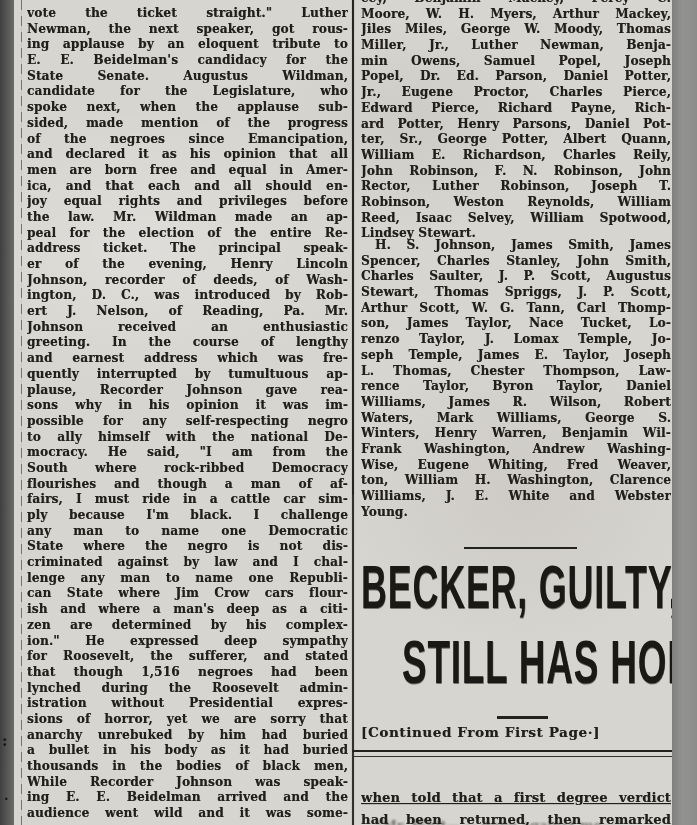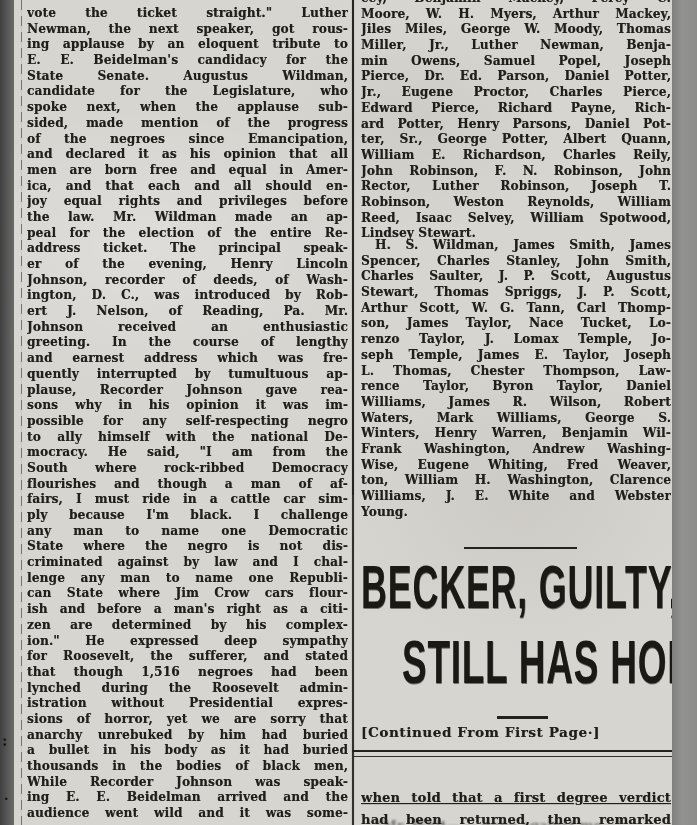--- a/index.html
+++ b/index.html
@@ -139,21 +139,21 @@
         <div class="line">mocracy. He said, "I am from the</div>
         <div class="line">South where rock-ribbed Democracy</div>
         <div class="line">flourishes and though a man of af-</div>
         <div class="line">fairs, I must ride in a cattle car sim-</div>
         <div class="line">ply because I'm black. I challenge</div>
         <div class="line">any man to name one Democratic</div>
         <div class="line">State where the negro is not dis-</div>
         <div class="line">criminated against by law and I chal-</div>
         <div class="line">lenge any man to name one Republi-</div>
         <div class="line">can State where Jim Crow cars flour-</div>
-        <div class="line">ish and before a man's right as a citi-</div>
+        <div class="line">ish and where a man's deep as a citi-</div>
         <div class="line">zen are determined by his complex-</div>
         <div class="line">ion." He expressed deep sympathy</div>
         <div class="line">for Roosevelt, the sufferer, and stated</div>
         <div class="line">that though 1,516 negroes had been</div>
         <div class="line">lynched during the Roosevelt admin-</div>
         <div class="line">istration without Presidential expres-</div>
         <div class="line">sions of horror, yet we are sorry that</div>
         <div class="line">anarchy unrebuked by him had buried</div>
         <div class="line">a bullet in his body as it had buried</div>
         <div class="line">thousands in the bodies of black men,</div>
@@ -166,35 +166,35 @@
   <div class="divider"></div>
 
   <div class="col" id="right-col">
 
     <div class="par" id="rc-par1">
         <div class="line">cey, Benjamin Mackey, Percy C.</div>
         <div class="line">Moore, W. H. Myers, Arthur Mackey,</div>
         <div class="line">Jiles Miles, George W. Moody, Thomas</div>
         <div class="line">Miller, Jr., Luther Newman, Benja-</div>
         <div class="line">min Owens, Samuel Popel, Joseph</div>
-        <div class="line">Pierce, Dr. Ed. Parson, Daniel Potter,</div>
+        <div class="line">Popel, Dr. Ed. Parson, Daniel Potter,</div>
         <div class="line">Jr., Eugene Proctor, Charles Pierce,</div>
         <div class="line">Edward Pierce, Richard Payne, Rich-</div>
         <div class="line">ard Potter, Henry Parsons, Daniel Pot-</div>
         <div class="line">ter, Sr., George Potter, Albert Quann,</div>
         <div class="line">William E. Richardson, Charles Reily,</div>
         <div class="line">John Robinson, F. N. Robinson, John</div>
         <div class="line">Rector, Luther Robinson, Joseph T.</div>
         <div class="line">Robinson, Weston Reynolds, William</div>
         <div class="line">Reed, Isaac Selvey, William Spotwood,</div>
         <div class="line">Lindsey Stewart.</div>
       </div>
 
     <div class="par" id="rc-par2">
-        <div class="line">H. S. Wildman, James Smith, James</div>
+        <div class="line">H. S. Johnson, James Smith, James</div>
         <div class="line">Spencer, Charles Stanley, John Smith,</div>
         <div class="line">Charles Saulter, J. P. Scott, Augustus</div>
         <div class="line">Stewart, Thomas Spriggs, J. P. Scott,</div>
         <div class="line">Arthur Scott, W. G. Tann, Carl Thomp-</div>
         <div class="line">son, James Taylor, Nace Tucket, Lo-</div>
         <div class="line">renzo Taylor, J. Lomax Temple, Jo-</div>
         <div class="line">seph Temple, James E. Taylor, Joseph</div>
         <div class="line">L. Thomas, Chester Thompson, Law-</div>
         <div class="line">rence Taylor, Byron Taylor, Daniel</div>
         <div class="line">Williams, James R. Wilson, Robert</div>

